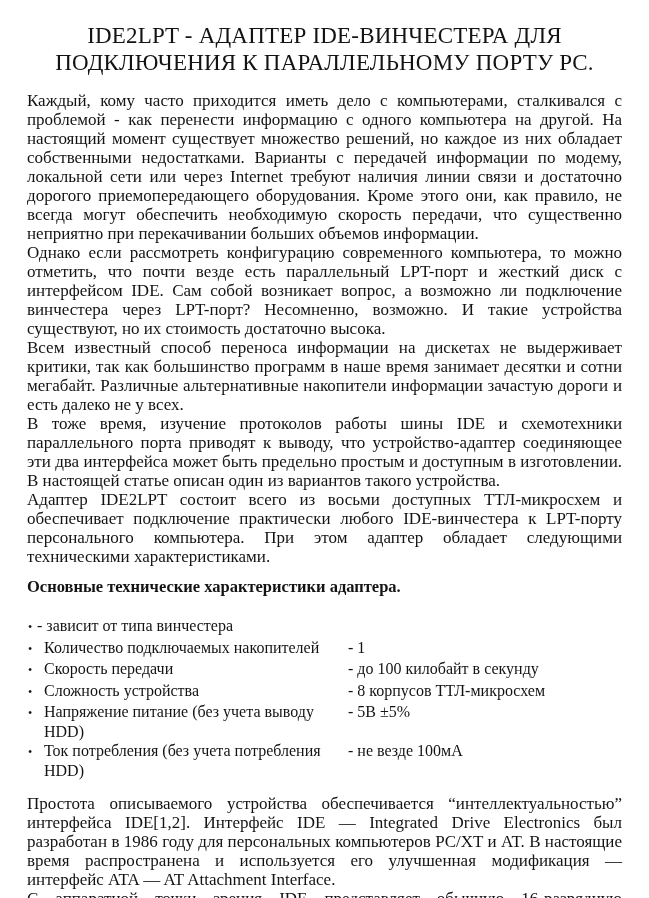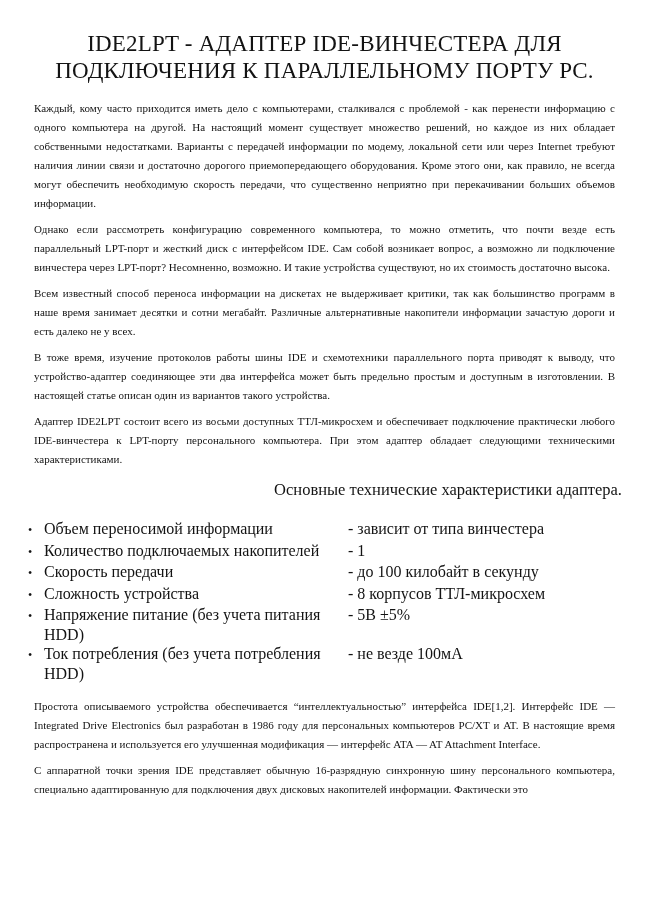--- a/index.html
+++ b/index.html
@@ -3,45 +3,45 @@
 <meta charset="utf-8">
 <style>
   html, body { margin: 0; padding: 0; background: #e9e9e9; }
   .page {
     position: relative;
     width: 649px;
     height: 898px;
     margin: 0 auto;
     background: #ffffff;
     box-sizing: border-box;
-    padding: 28px 27px 0 27px;
+    padding: 20px 27px 0 27px;
     overflow: hidden;
     font-family: "Liberation Serif", "DejaVu Serif", serif;
     color: #131313;
   }
   .title {
     font-weight: 400;
     font-size: 23px;
     line-height: 27px;
     text-align: center;
     margin: 2px auto 15px auto;
     max-width: 548px;
     letter-spacing: 0.2px;
   }
   .para {
-    font-size: 11px;
+    font-size: 17px;
     line-height: 19px;
     text-align: justify;
-    margin: 7px;
+    margin: 0;
   }
   .specs-heading {
     font-size: 16.5px;
     line-height: 20px;
-    font-weight: 400;
-    text-align: right;
+    font-weight: 700;
+    text-align: left;
     margin: 11px 0 19px 0;
   }
   .specs {
     list-style: none;
     margin: 0;
     padding: 0;
   }
   .spec {
     display: flex;
     align-items: baseline;
@@ -72,41 +72,40 @@
   <p class="para">Однако если рассмотреть конфигурацию современного компьютера, то можно отметить, что почти везде есть параллельный LPT-порт и жесткий диск с интерфейсом IDE. Сам собой возникает вопрос, а возможно ли подключение винчестера через LPT-порт? Несомненно, возможно. И такие устройства существуют, но их стоимость достаточно высока.</p>
   <p class="para">Всем известный способ переноса информации на дискетах не выдерживает критики, так как большинство программ в наше время занимает десятки и сотни мегабайт. Различные альтернативные накопители информации  зачастую дороги и есть далеко не у всех.</p>
   <p class="para">В тоже время, изучение протоколов работы шины IDE и схемотехники параллельного порта приводят к выводу, что устройство-адаптер соединяющее эти два интерфейса может быть предельно простым и доступным в изготовлении. В настоящей статье описан один из  вариантов такого устройства.</p>
   <p class="para">Адаптер IDE2LPT состоит всего из восьми доступных ТТЛ-микросхем и обеспечивает подключение практически любого IDE-винчестера к  LPT-порту персонального компьютера. При этом адаптер обладает следующими техническими характеристиками.</p>
 
   <h2 class="specs-heading">Основные технические  характеристики адаптера.</h2>
 
   <ul class="specs">
     <li class="spec">
       <span class="bullet">•</span>
-      <span class="spec-label">Объем переносимой информации</span>
       <span class="spec-value">- зависит от типа винчестера</span>
     </li>
     <li class="spec">
       <span class="bullet">•</span>
       <span class="spec-label">Количество подключаемых  накопителей</span>
       <span class="spec-value">- 1</span>
     </li>
     <li class="spec">
       <span class="bullet">•</span>
       <span class="spec-label">Скорость передачи</span>
       <span class="spec-value">- до 100 килобайт в секунду</span>
     </li>
     <li class="spec">
       <span class="bullet">•</span>
       <span class="spec-label">Сложность устройства</span>
       <span class="spec-value">- 8 корпусов ТТЛ-микросхем</span>
     </li>
     <li class="spec">
       <span class="bullet">•</span>
-      <span class="spec-label">Напряжение питание (без учета питания HDD)</span>
+      <span class="spec-label">Напряжение питание (без учета выводу HDD)</span>
       <span class="spec-value">- 5В ±5%</span>
     </li>
     <li class="spec">
       <span class="bullet">•</span>
       <span class="spec-label">Ток потребления (без учета потребления HDD)</span>
       <span class="spec-value">- не везде 100мА</span>
     </li>
   </ul>
 
   <p class="para after-list">Простота описываемого устройства обеспечивается “интеллектуальностью” интерфейса IDE[1,2]. Интерфейс IDE — Integrated Drive Electronics был разработан в 1986 году для персональных компьютеров PC/XT и AT. В настоящие время распространена и используется его улучшенная модификация — интерфейс ATA — AT Attachment Interface.</p>

